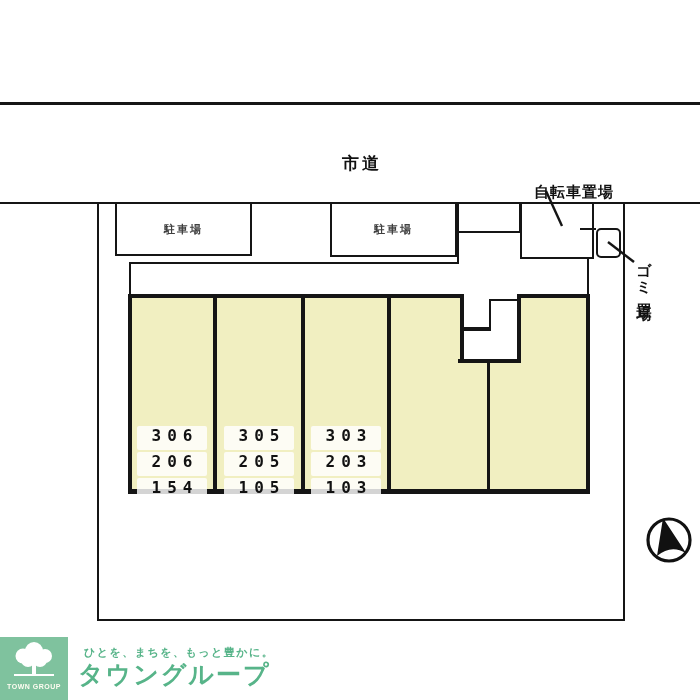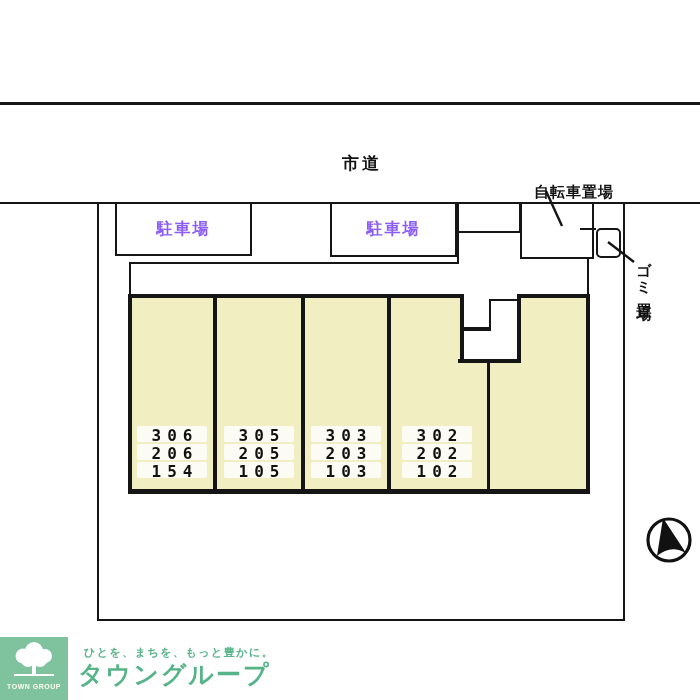--- a/index.html
+++ b/index.html
@@ -44,26 +44,26 @@
   .notch-left {left:460px;top:294px;width:4px;height:69px;}
   .notch-right{left:517px;top:294px;width:4px;height:69px;}
   .notch-mid  {left:460px;top:327px;width:31px;height:4px;}
   .notch-bottom{left:458px;top:359px;width:63px;height:4px;}
   .stair-top {left:489px;top:299px;width:29px;height:2px;}
   .stair-left{left:489px;top:299px;width:2px;height:30px;}
   
   .jp{color:#111;z-index:4;margin-top:11px;}
   .lbl-road{left:312px;top:141px;width:100px;text-align:center;font-size:17px;letter-spacing:3px;font-weight:600;}
   .lbl-bike{left:498px;top:172px;width:116px;text-align:right;font-size:15px;letter-spacing:1px;font-weight:600;}
-  .lbl-park{font-size:16px;letter-spacing:2px;font-weight:600;color:#8b5cf6;}
+  .lbl-park{font-size:11px;letter-spacing:2px;font-weight:600;color:#404040;}
   .lbl-garbage{left:634px;top:240px;height:96px;font-size:15px;letter-spacing:3px;font-weight:600;writing-mode:vertical-rl;text-orientation:upright;}
   
   .unit-col{position:absolute;top:426px;width:70px;z-index:4;display:flex;flex-direction:column;gap:2px;}
   .u1{left:137px;} .u2{left:224px;} .u3{left:311px;} .u4{left:402px;} .u5{left:503px;}
-  .chip{background:rgba(255,255,255,0.82);border-radius:2px;height:16px;line-height:20px;
+  .chip{background:rgba(255,255,255,0.82);border-radius:2px;height:24px;line-height:20px;
         text-align:center;font-size:16px;letter-spacing:6px;padding-left:6px;color:#111;
         font-family:"DejaVu Sans Mono","Liberation Mono",monospace;font-weight:600;}
   
   .overlay{left:0;top:0;width:700px;height:700px;z-index:5;pointer-events:none;}
   
   .compass{left:641px;top:512px;width:56px;height:56px;z-index:5;}
   
   .logo-square{left:0px;top:637px;width:68px;height:63px;background:#7fc29e;z-index:4;}
   .logo-square-text{position:absolute;left:0;top:46px;width:68px;text-align:center;color:#fffdf2;
         font-size:7px;font-weight:bold;letter-spacing:0.5px;}
@@ -129,25 +129,20 @@
   <div class="unit-col u2">
     <div class="chip">305</div>
     <div class="chip">205</div>
     <div class="chip">105</div>
   </div>
   <div class="unit-col u3">
     <div class="chip">303</div>
     <div class="chip">203</div>
     <div class="chip">103</div>
   </div>
-  <div class="unit-col u4">
-    <div class="chip">302</div>
-    <div class="chip">202</div>
-    <div class="chip">102</div>
-  </div>
 
   <svg class="abs overlay" viewBox="0 0 700 700">
     <line x1="546" y1="191" x2="562" y2="226" stroke="#151515" stroke-width="2.4"></line>
     <line x1="608" y1="242" x2="634" y2="262" stroke="#151515" stroke-width="2.4"></line>
   </svg>
 
   <svg class="abs compass" viewBox="0 0 56 56">
     <circle cx="28" cy="28" r="21" fill="none" stroke="#111" stroke-width="3.2"></circle>
     <path d="M22 6 L45 41 Q30 32 16 44 Z" fill="#111"></path>
   </svg>

